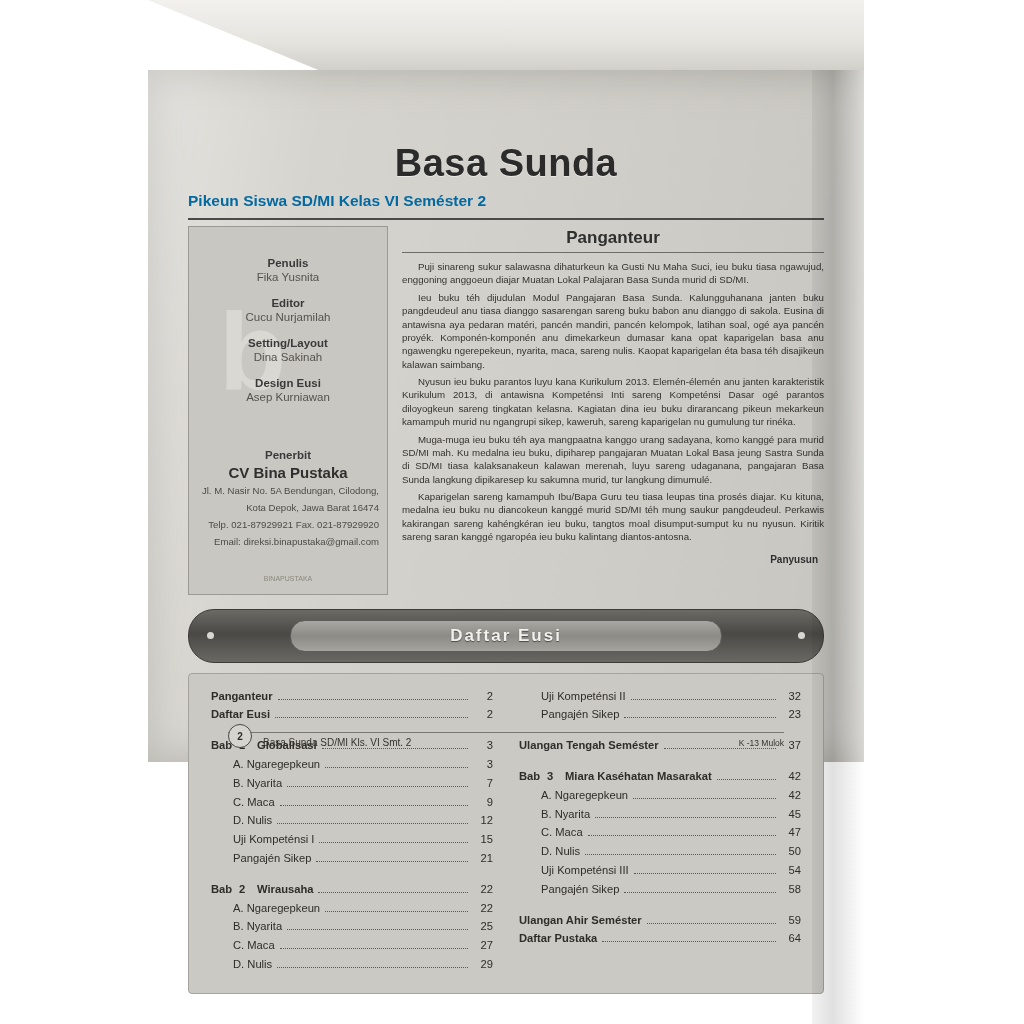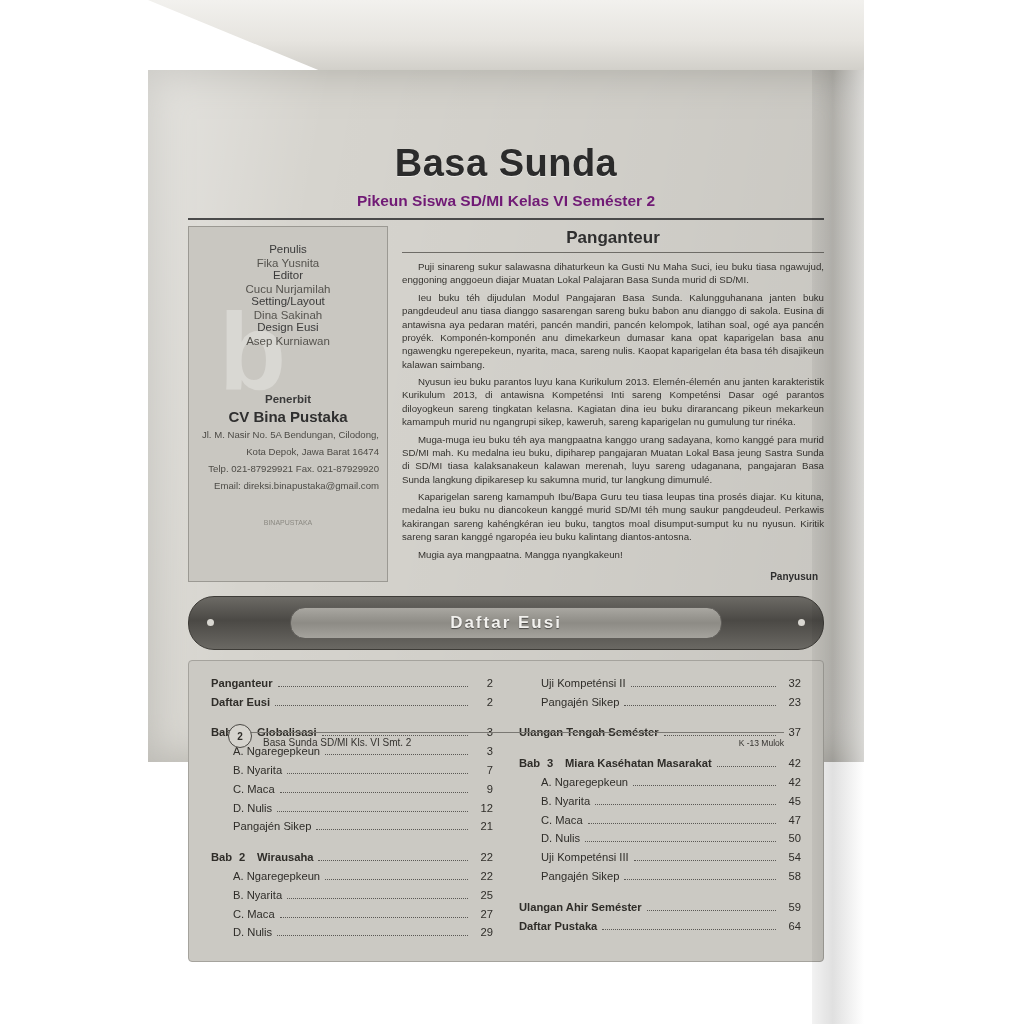--- a/index.html
+++ b/index.html
@@ -73,24 +73,24 @@
   .book-title {
     text-align: center;
     font-size: 38px;
     font-weight: bold;
     color: #2b2b2b;
     letter-spacing: 0.5px;
     margin-top: 72px;
     text-shadow: 0 1px 0 rgba(255,255,255,0.5);
   }
   .book-subtitle {
-    text-align: center;
+    text-align: left;
     font-size: 15.5px;
     font-weight: bold;
-    color: #701a75;
+    color: #0369a1;
     margin-top: 7px;
   }
   .rule {
     height: 2px;
     background: #4a4a4a;
     margin: 8px 0 0 0;
   }
 
   
   .top-cols {
@@ -112,22 +112,23 @@
     position: absolute;
     font-size: 110px;
     font-weight: bold;
     color: rgba(255,255,255,0.30);
     left: 30px;
     top: 60px;
     pointer-events: none;
   }
   .credit-role {
     font-size: 11.5px;
-    font-weight: normal;
+    font-weight: bold;
     color: #3a3a3a;
+    margin-top: 14px;
     position: relative;
   }
   .credit-role:first-child { margin-top: 0; }
   .credit-name {
     font-size: 11.5px;
     color: #55534e;
     margin-top: 2px;
     position: relative;
   }
   .pub-label {
@@ -353,21 +354,20 @@
       </div>
 
       <div class="foreword">
         <h2>Panganteur</h2>
         <div class="fw-rule"></div>
         <p>Puji sinareng sukur salawasna dihaturkeun ka Gusti Nu Maha Suci, ieu buku tiasa ngawujud, enggoning anggoeun diajar Muatan Lokal Palajaran Basa Sunda murid di SD/MI.</p>
         <p>Ieu buku téh dijudulan Modul Pangajaran Basa Sunda. Kalungguhanana janten buku pangdeudeul anu tiasa dianggo sasarengan sareng buku babon anu dianggo di sakola. Eusina di antawisna aya pedaran matéri, pancén mandiri, pancén kelompok, latihan soal, ogé aya pancén proyék. Komponén-komponén anu dimekarkeun dumasar kana opat kaparigelan basa anu ngawengku ngerepekeun, nyarita, maca, sareng nulis. Kaopat kaparigelan éta basa téh disajikeun kalawan saimbang.</p>
         <p>Nyusun ieu buku parantos luyu kana Kurikulum 2013. Elemén-élemén anu janten karakteristik Kurikulum 2013, di antawisna Kompeténsi Inti sareng Kompeténsi Dasar ogé parantos diloyogkeun sareng tingkatan kelasna. Kagiatan dina ieu buku dirarancang pikeun mekarkeun kamampuh murid nu ngangrupi sikep, kaweruh, sareng kaparigelan nu gumulung tur rinéka.</p>
         <p>Muga-muga ieu buku téh aya mangpaatna kanggo urang sadayana, komo kanggé para murid SD/MI mah. Ku medalna ieu buku, dipiharep pangajaran Muatan Lokal Basa jeung Sastra Sunda di SD/MI tiasa kalaksanakeun kalawan merenah, luyu sareng udaganana, pangajaran Basa Sunda langkung dipikaresep ku sakumna murid, tur langkung dimumulé.</p>
         <p>Kaparigelan sareng kamampuh Ibu/Bapa Guru teu tiasa leupas tina prosés diajar. Ku kituna, medalna ieu buku nu diancokeun kanggé murid SD/MI téh mung saukur pangdeudeul. Perkawis kakirangan sareng kahéngkéran ieu buku, tangtos moal disumput-sumput ku nu nyusun. Kiritik sareng saran kanggé ngaropéa ieu buku kalintang diantos-antosna.</p>
-        <p>Mugia aya mangpaatna. Mangga nyangkakeun!</p>
         <div class="signoff">Panyusun</div>
       </div>
     </div>
 
     <div class="toc-banner">
       <span class="dot left"></span>
       <span class="dot right"></span>
       <div class="toc-plate">
         <span>Daftar  Eusi</span>
       </div>
@@ -407,20 +407,25 @@
             <span class="toc-label letter">C.  Maca</span>
             <span class="toc-dots"></span>
             <span class="toc-page">9</span>
           </div>
           <div class="toc-row">
             <span class="toc-label letter">D.  Nulis</span>
             <span class="toc-dots"></span>
             <span class="toc-page">12</span>
           </div>
           <div class="toc-row">
+            <span class="toc-label letter">Uji Kompeténsi I</span>
+            <span class="toc-dots"></span>
+            <span class="toc-page">15</span>
+          </div>
+          <div class="toc-row">
             <span class="toc-label letter">Pangajén Sikep</span>
             <span class="toc-dots"></span>
             <span class="toc-page">21</span>
           </div>
           <div class="toc-row spacer"></div>
           <div class="toc-row">
             <span class="toc-bab">Bab</span>
             <span class="toc-num">2</span>
             <span class="toc-label bold">Wirausaha</span>
             <span class="toc-dots"></span>

